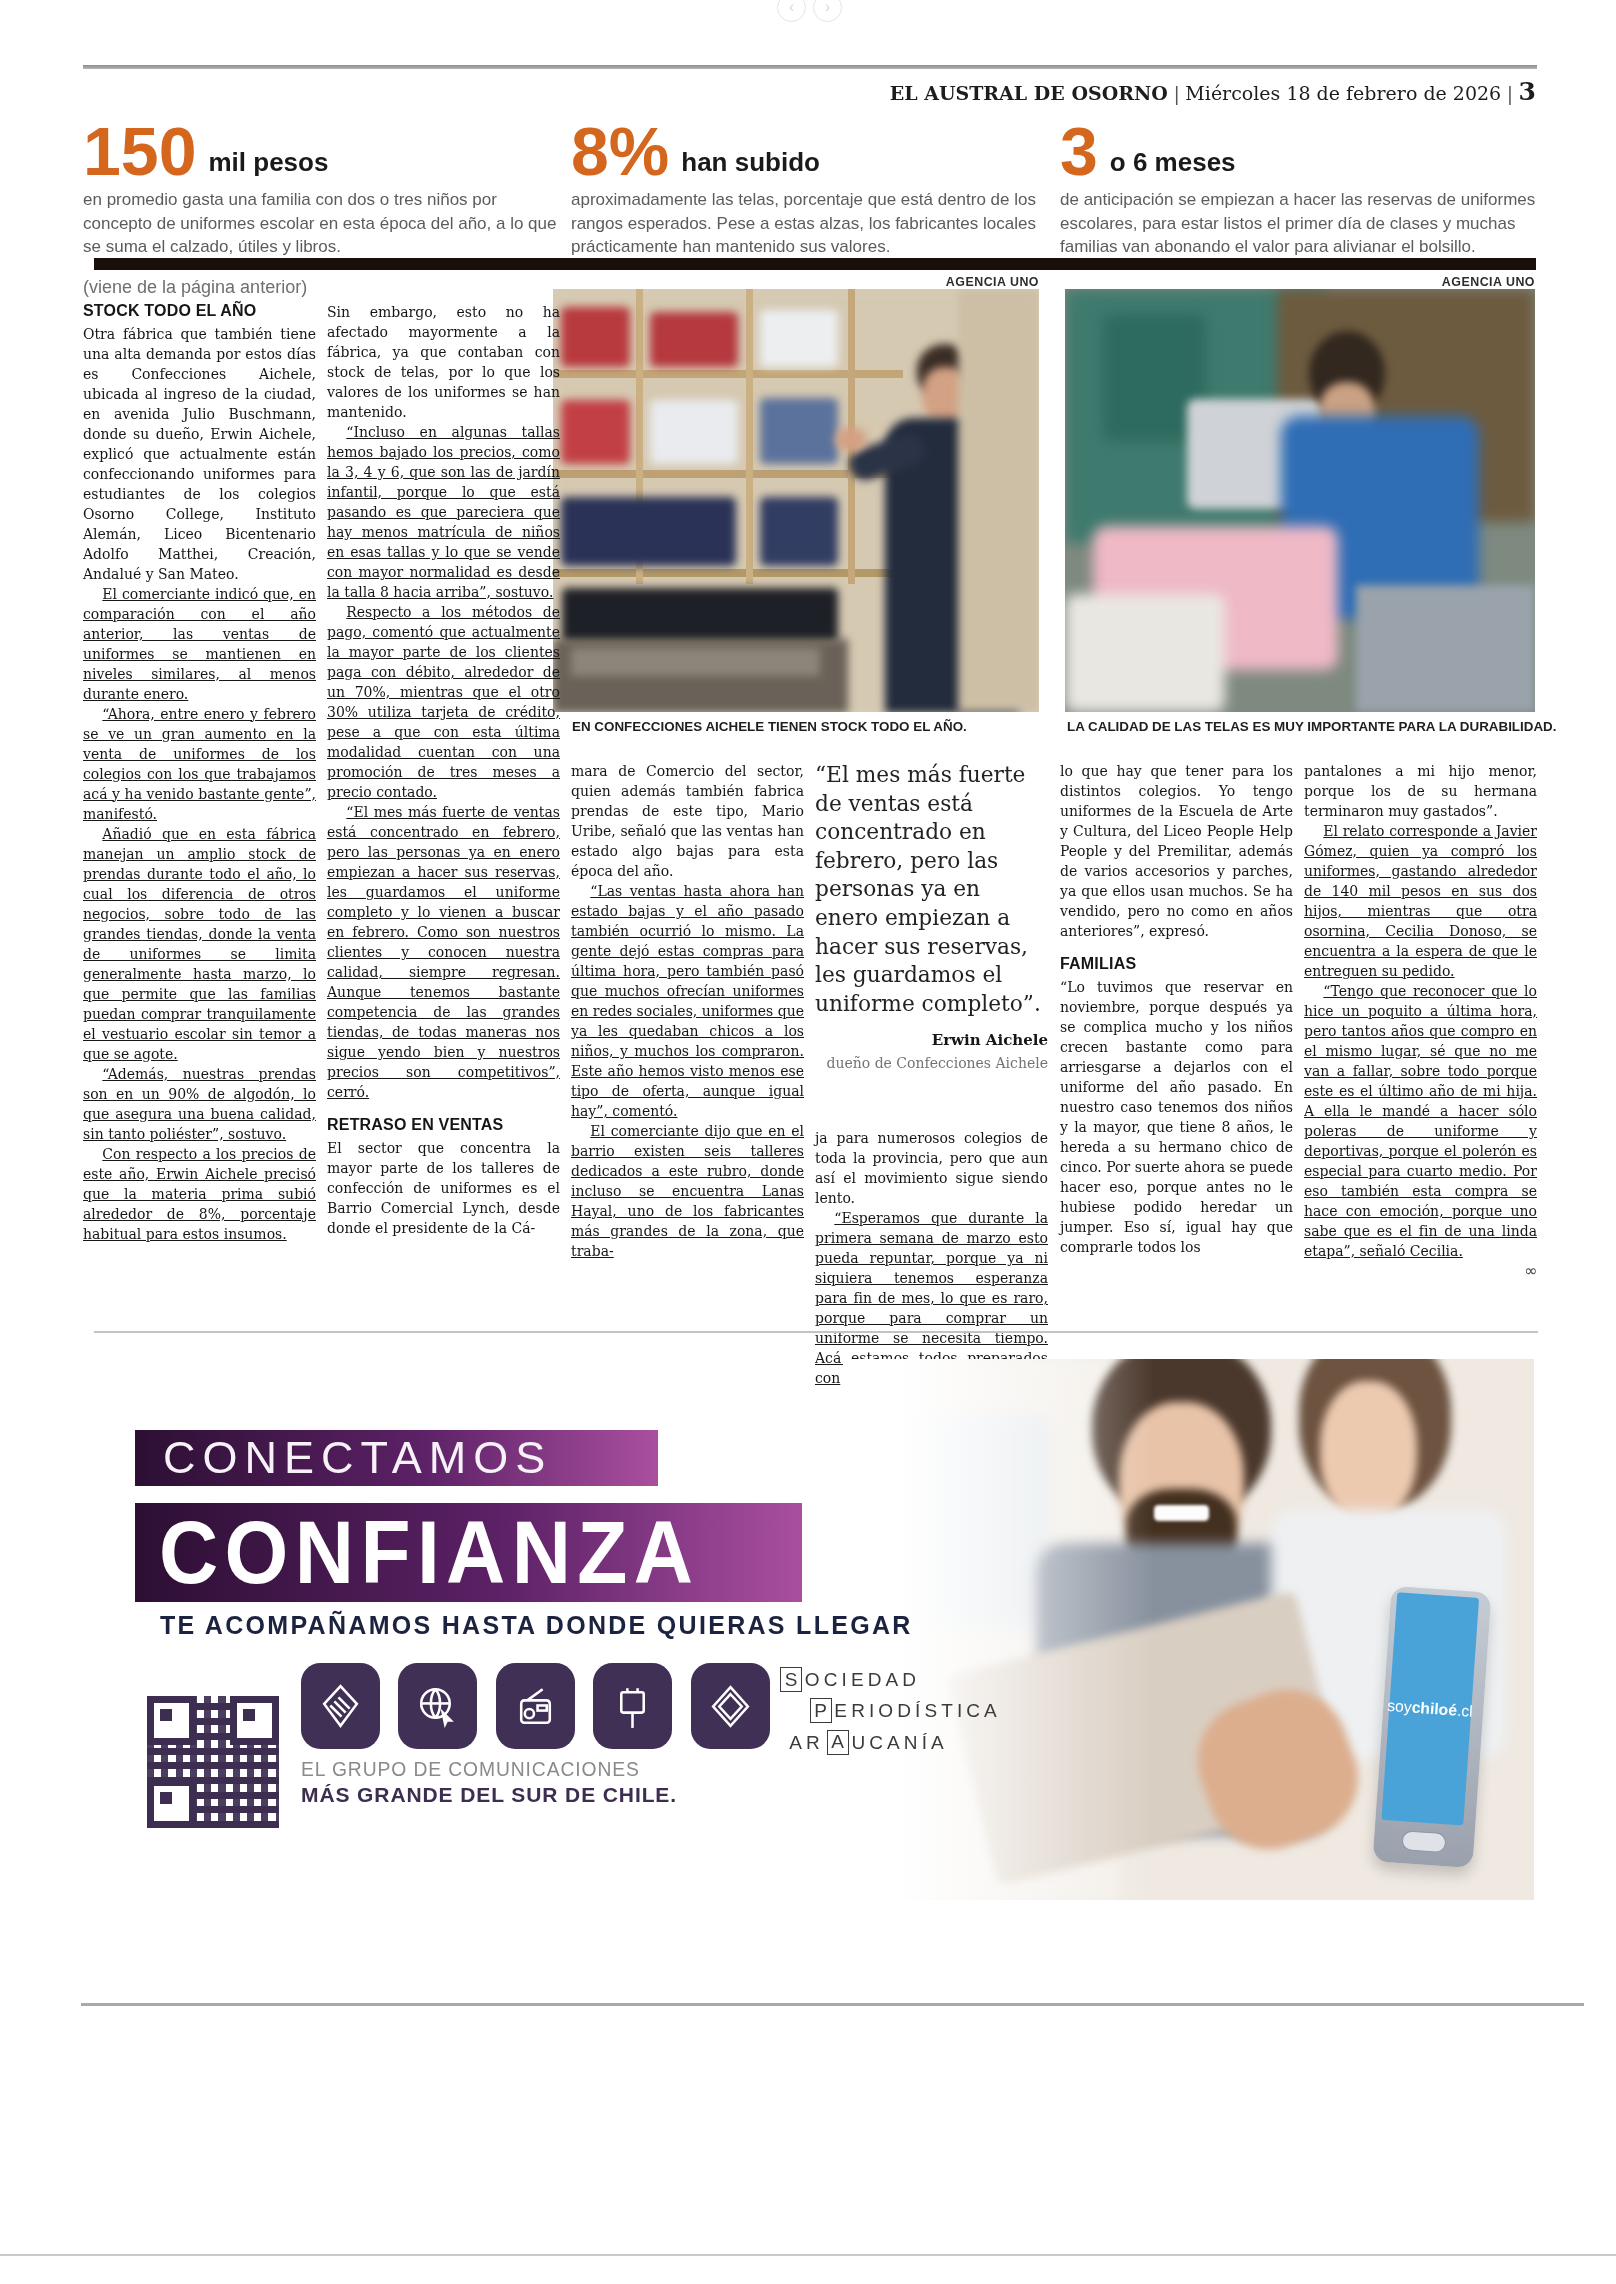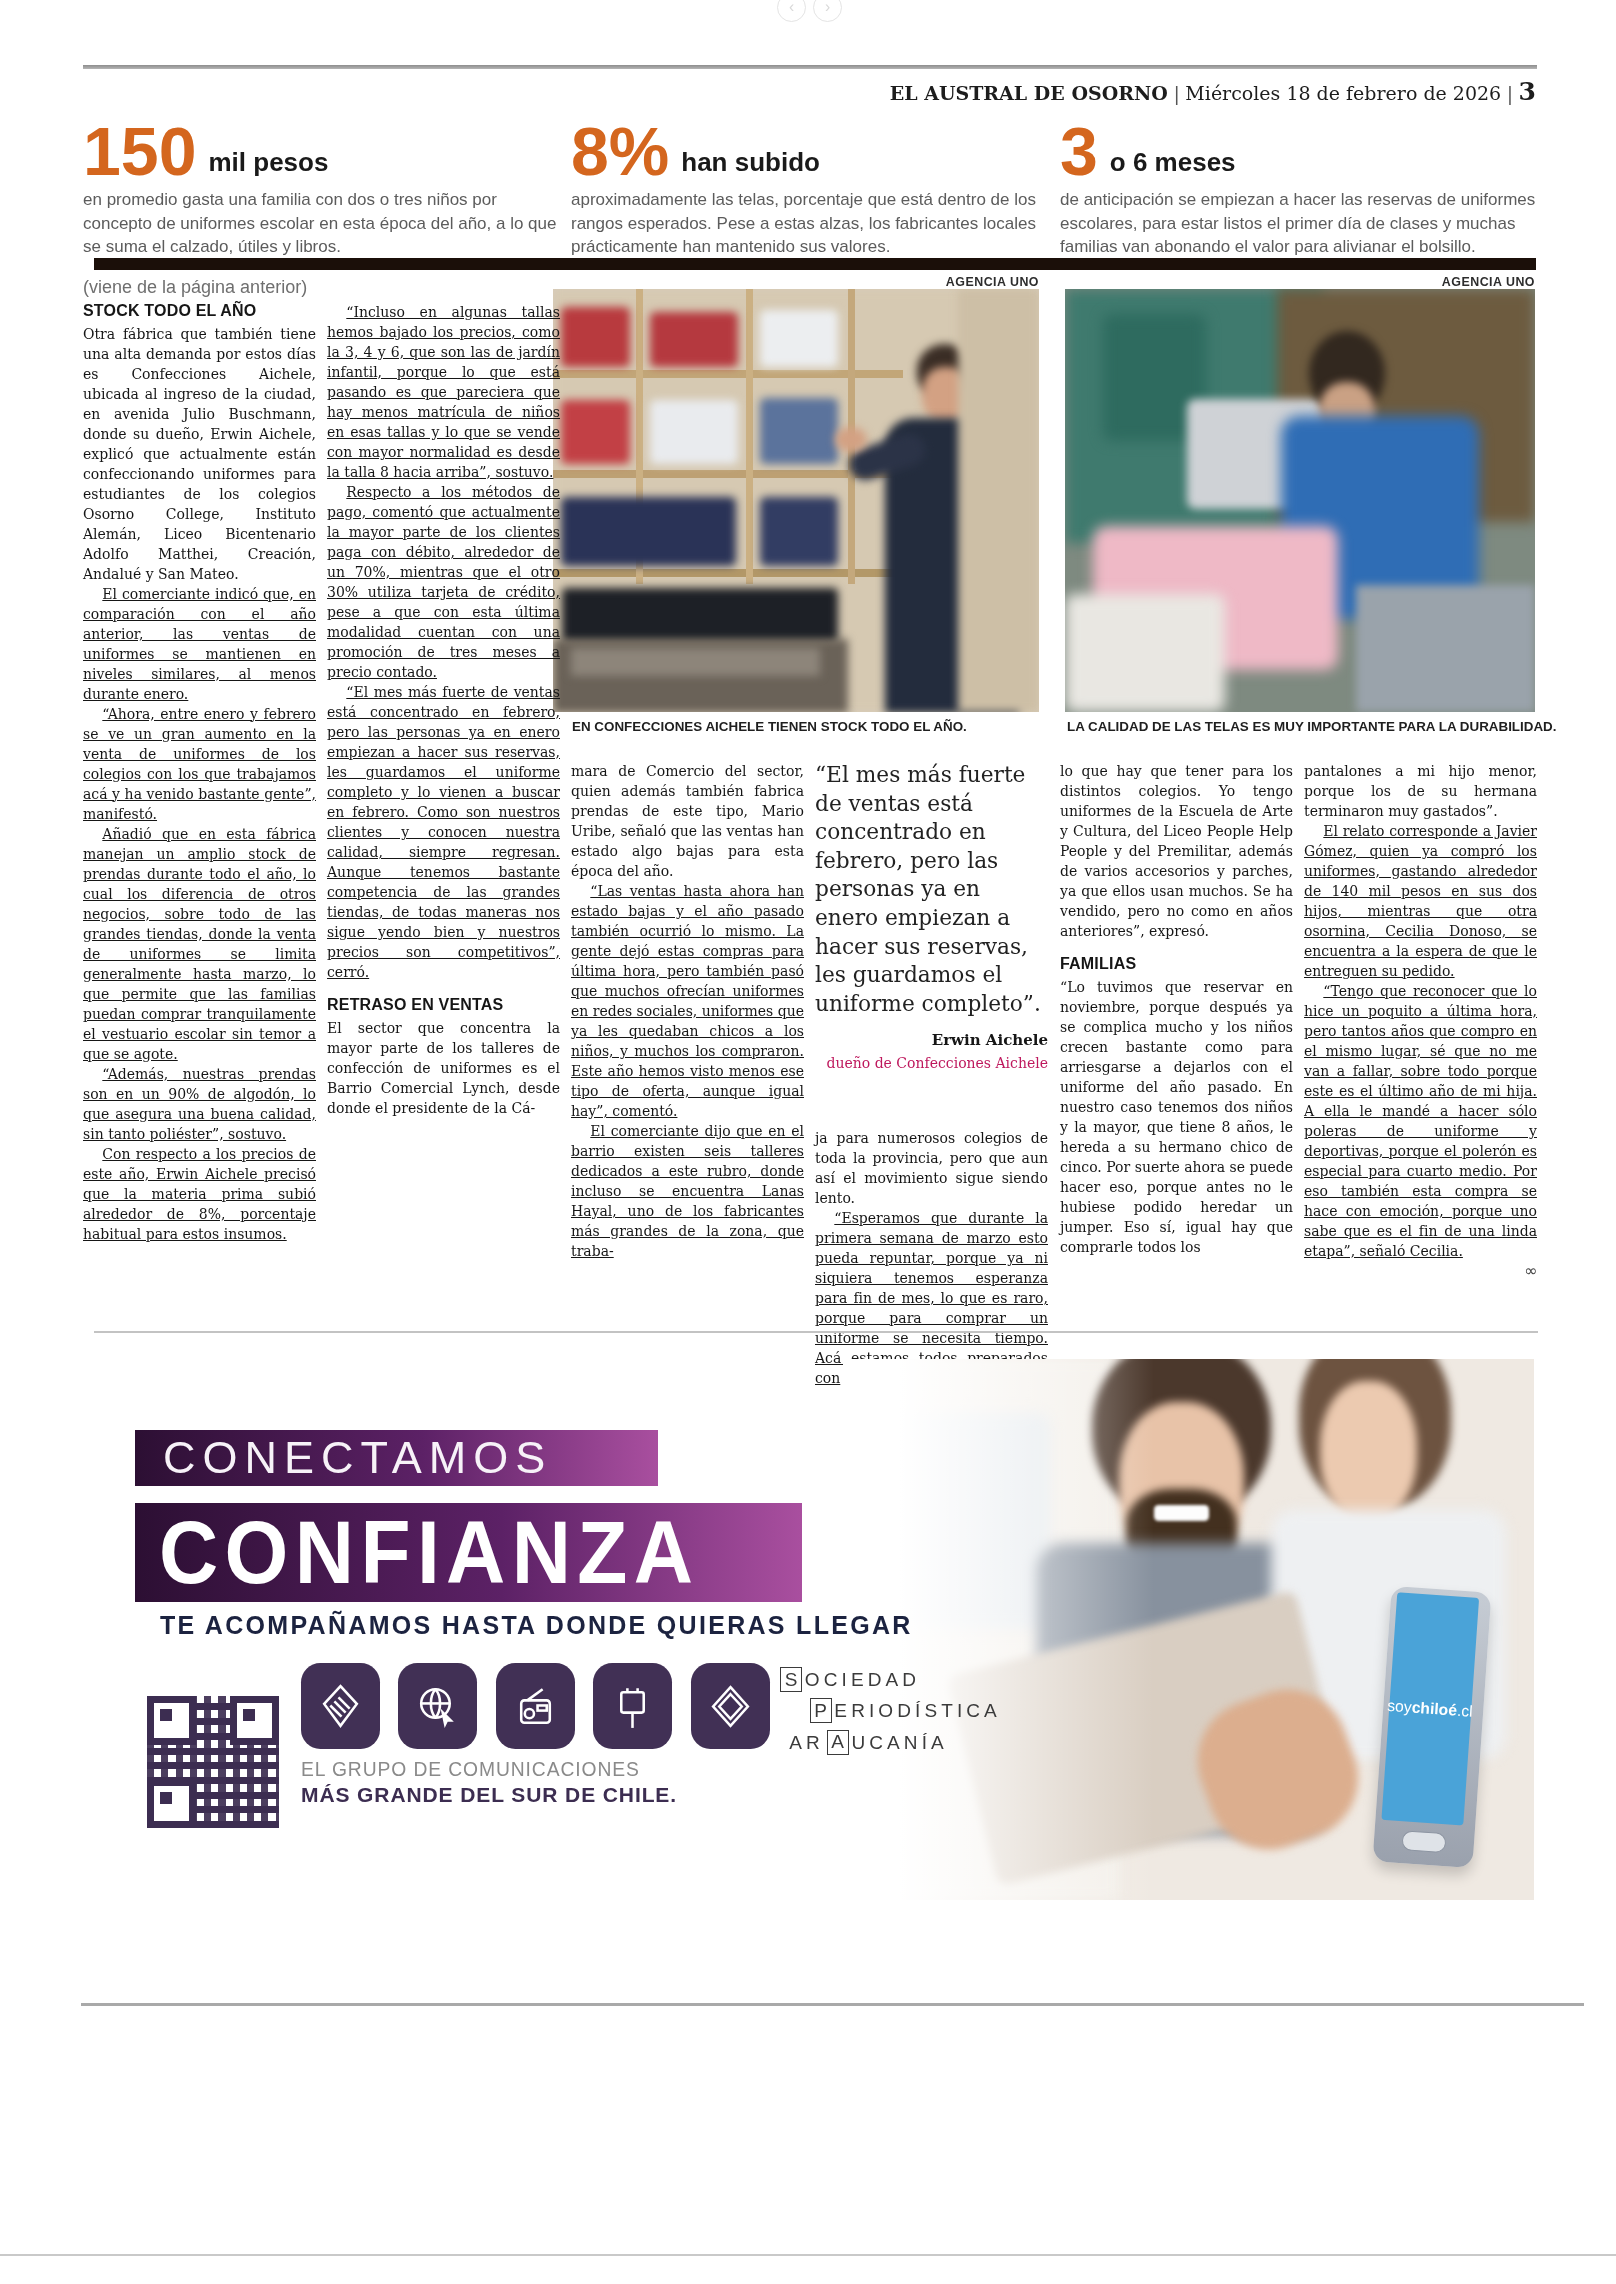--- a/index.html
+++ b/index.html
@@ -30,21 +30,21 @@
   .contnote{font-family:"Liberation Sans",sans-serif;font-size:18px;color:#6f6f6f;}
   .credit{font-family:"Liberation Sans",sans-serif;font-size:12.4px;font-weight:700;color:#2d2d2d;letter-spacing:0.5px;}
   .col{width:233px;font-size:14px;line-height:20px;text-align:justify;}
   .col p{margin:0;}
   .col p.ind{text-indent:19.3px;text-decoration:underline;}
   .sechead{font-family:"Liberation Sans",sans-serif;font-weight:700;font-size:16px;letter-spacing:0.2px;margin:1.8px 0 2.8px 0;text-align:left;}
   .caption{font-family:"Liberation Sans",sans-serif;font-weight:700;font-size:13.4px;color:#1f1f1f;}
 
   .pullquote{font-size:21.7px;line-height:28.6px;color:#222;text-align:left;}
   .qname{font-size:15px;font-weight:700;text-align:right;margin-top:12px;}
-  .qrole{font-size:14px;text-align:right;color:#be185d;margin-top:2.8px;}
+  .qrole{font-size:14px;text-align:right;color:#737373;margin-top:2.8px;}
   .endmark{float:right;font-family:"DejaVu Sans",sans-serif;color:#444;font-size:15.7px;}
 
   
   .photo{overflow:hidden;background:#d8cdbb;}
   .photo *{position:absolute;}
   .blur{filter:blur(4.1px);}
   .blur2{filter:blur(6.4px);}
 
   
   .adbar{background:linear-gradient(90deg,#2c0f33 0%,#5c2166 55%,#a94f9f 100%);display:flex;align-items:center;}
@@ -163,20 +163,21 @@
     <div class="sechead">STOCK TODO EL AÑO</div>
     <p>Otra fábrica que también tiene una alta demanda por estos días es Confecciones Aichele, ubicada al ingreso de la ciudad, en avenida Julio Buschmann, donde su dueño, Erwin Aichele, explicó que actualmente están confeccionando uniformes para estudiantes de los colegios Osorno College, Instituto Alemán, Liceo Bicentenario Adolfo Matthei, Creación, Andalué y San Mateo.</p>
     <p class="ind">El comerciante indicó que, en comparación con el año anterior, las ventas de uniformes se mantienen en niveles similares, al menos durante enero.</p>
     <p class="ind">“Ahora, entre enero y febrero se ve un gran aumento en la venta de uniformes de los colegios con los que trabajamos acá y ha venido bastante gente”, manifestó.</p>
     <p class="ind">Añadió que en esta fábrica manejan un amplio stock de prendas durante todo el año, lo cual los diferencia de otros negocios, sobre todo de las grandes tiendas, donde la venta de uniformes se limita generalmente hasta marzo, lo que permite que las familias puedan comprar tranquilamente el vestuario escolar sin temor a que se agote.</p>
     <p class="ind">“Además, nuestras prendas son en un 90% de algodón, lo que asegura una buena calidad, sin tanto poliéster”, sostuvo.</p>
     <p class="ind">Con respecto a los precios de este año, Erwin Aichele precisó que la materia prima subió alrededor de 8%, porcentaje habitual para estos insumos.</p>
   </div>
 
   <div class="abs col" style="left:327px;top:302px;">
+    <p>Sin embargo, esto no ha afectado mayormente a la fábrica, ya que contaban con stock de telas, por lo que los valores de los uniformes se han mantenido.</p>
     <p class="ind">“Incluso en algunas tallas hemos bajado los precios, como la 3, 4 y 6, que son las de jardín infantil, porque lo que está pasando es que pareciera que hay menos matrícula de niños en esas tallas y lo que se vende con mayor normalidad es desde la talla 8 hacia arriba”, sostuvo.</p>
     <p class="ind">Respecto a los métodos de pago, comentó que actualmente la mayor parte de los clientes paga con débito, alrededor de un 70%, mientras que el otro 30% utiliza tarjeta de crédito, pese a que con esta última modalidad cuentan con una promoción de tres meses a precio contado.</p>
     <p class="ind">“El mes más fuerte de ventas está concentrado en febrero, pero las personas ya en enero empiezan a hacer sus reservas, les guardamos el uniforme completo y lo vienen a buscar en febrero. Como son nuestros clientes y conocen nuestra calidad, siempre regresan. Aunque tenemos bastante competencia de las grandes tiendas, de todas maneras nos sigue yendo bien y nuestros precios son competitivos”, cerró.</p>
     <div class="sechead" style="margin-top:13px;">RETRASO EN VENTAS</div>
     <p>El sector que concentra la mayor parte de los talleres de confección de uniformes es el Barrio Comercial Lynch, desde donde el presidente de la Cá-</p>
   </div>
 
   <div class="abs col" style="left:571px;top:761px;">
     <p>mara de Comercio del sector, quien además también fabrica prendas de este tipo, Mario Uribe, señaló que las ventas han estado algo bajas para esta época del año.</p>
     <p class="ind">“Las ventas hasta ahora han estado bajas y el año pasado también ocurrió lo mismo. La gente dejó estas compras para última hora, pero también pasó que muchos ofrecían uniformes en redes sociales, uniformes que ya les quedaban chicos a los niños, y muchos los compraron. Este año hemos visto menos ese tipo de oferta, aunque igual hay”, comentó.</p>

